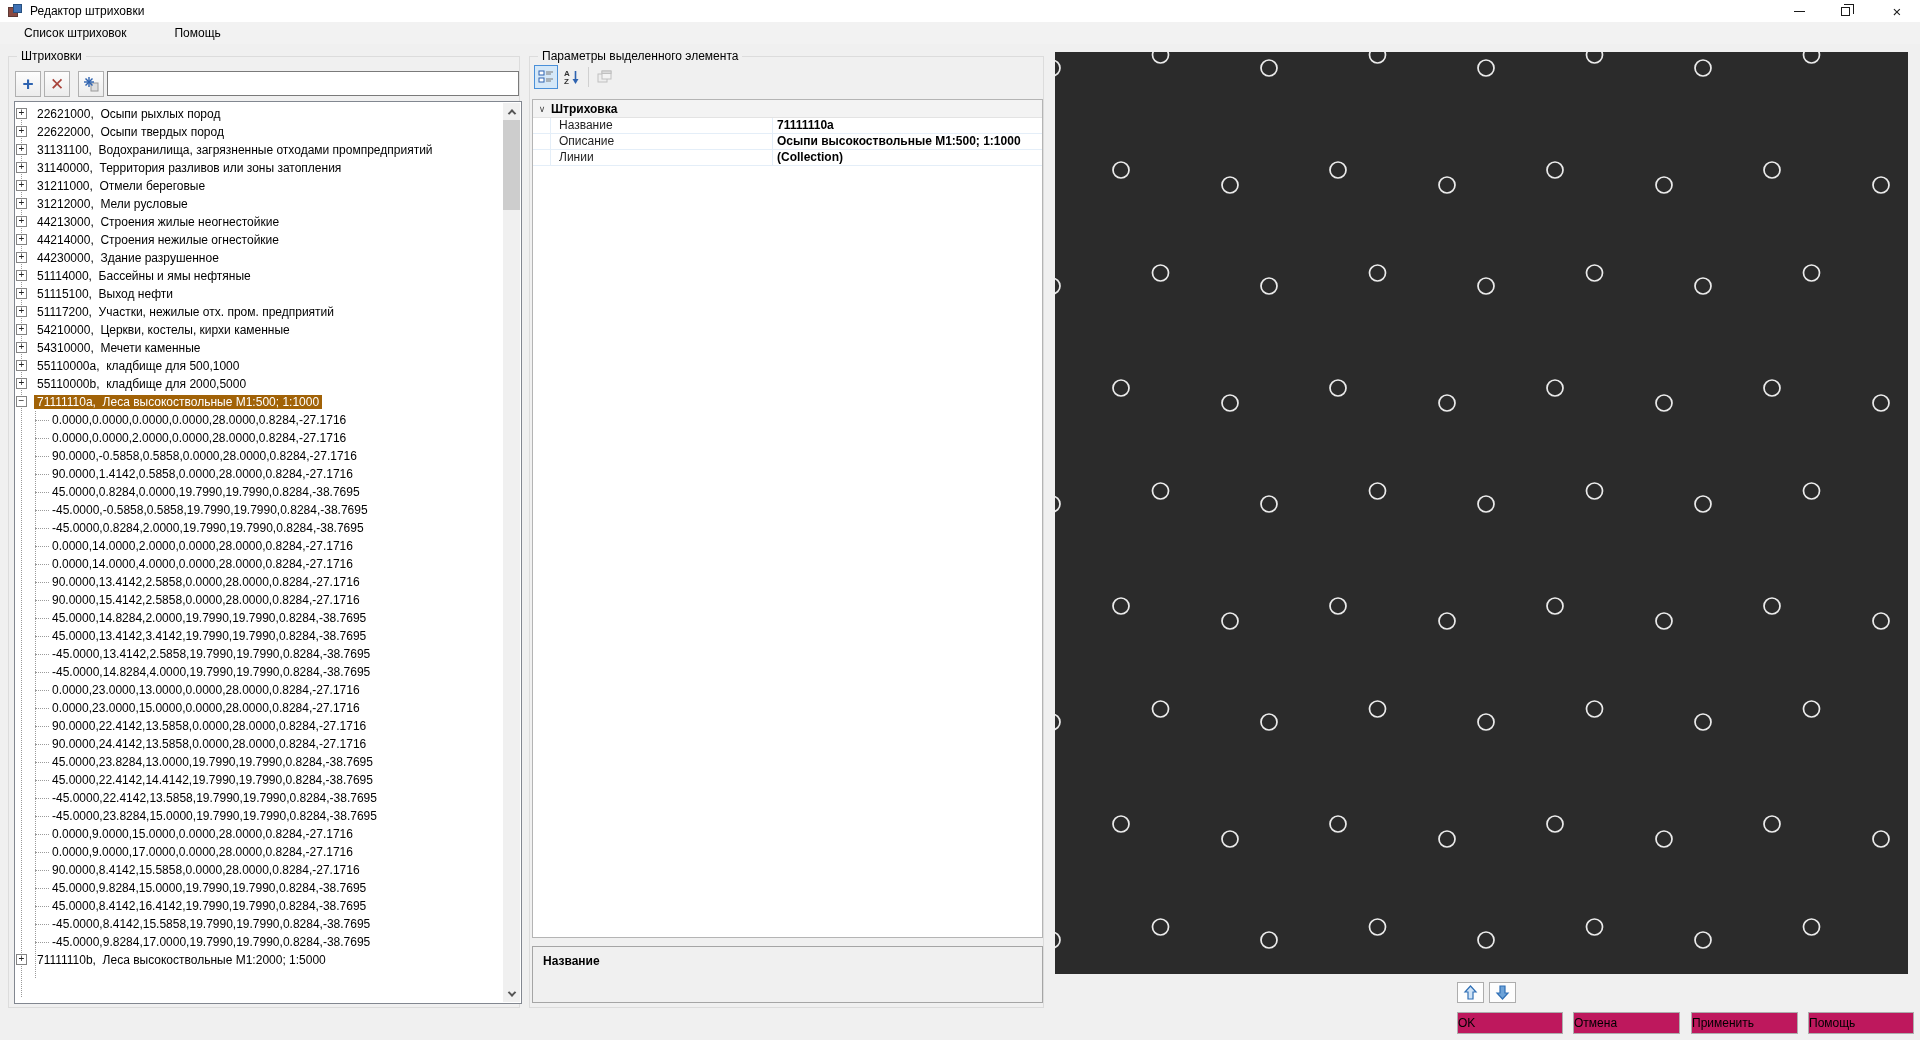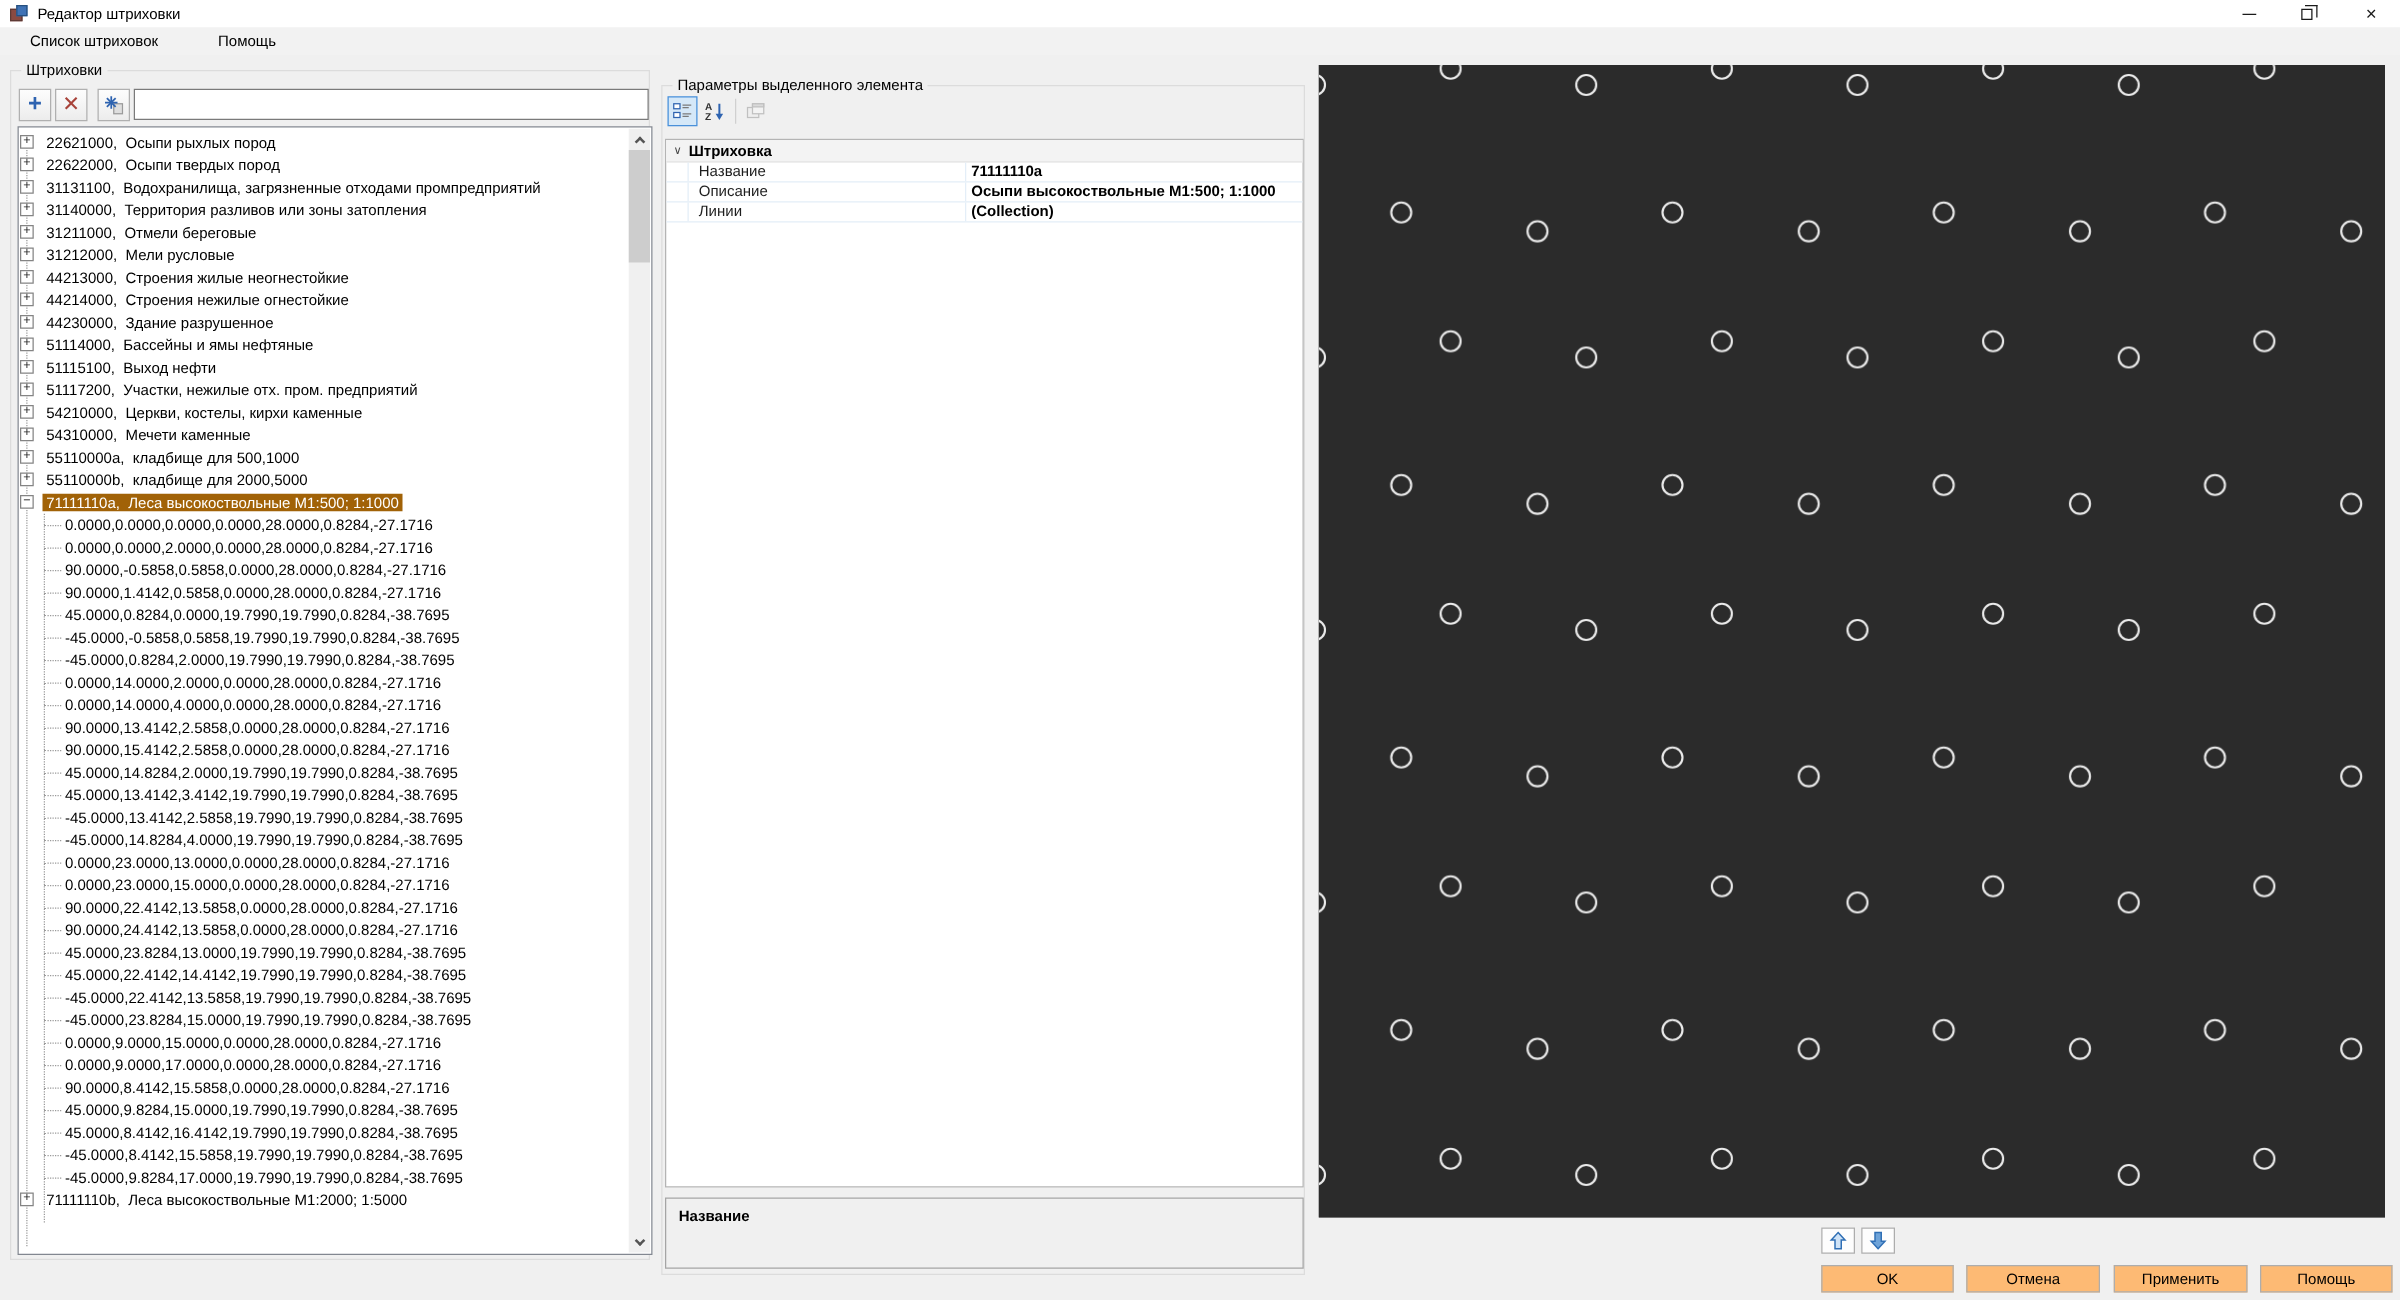--- a/index.html
+++ b/index.html
@@ -21,21 +21,21 @@
   #btn-restore .sq:before { content:""; position:absolute; left:2px; top:-4px; width:9px; height:9px; border:1px solid #1a1a1a; border-bottom:none; border-left:none; }
 
   
   #menubar { left:0; top:22px; width:1920px; height:22px; background:#f2f2f2; display:flex; align-items:center; }
   .menu-item { padding:3px 24px; }
 
   
   .groupbox { border:1px solid #dcdcdc; }
   .gb-label { position:absolute; top:-8px; left:8px; background:#f0f0f0; padding:0 4px; }
   #gb-left  { left:8px;   top:56px; width:512px; height:952px; }
-  #gb-mid   { left:529px; top:56px; width:515px; height:952px;margin-top:12px; }
+  #gb-mid   { left:529px; top:56px; width:515px; height:952px; }
 
   
   .tool-btn { position:absolute; top:14px; width:26px; height:26px; background:linear-gradient(#fdfdfd,#ececec);
               border:1px solid #b0b0b0; display:flex; align-items:center; justify-content:center; }
   #btn-add { left:6px; color:#2e63b0; font-size:19px; font-weight:bold; }
   #btn-del { left:35px; color:#a8433a; font-size:17px; font-weight:bold; }
   #btn-tpl { left:69px; }
   #search-box { position:absolute; left:98px; top:14px; width:412px; height:25px; border:1px solid #7a7a7a;
                 background:#fff; font:12px "Liberation Sans",sans-serif; padding:0 4px; }
 
@@ -77,22 +77,22 @@
   #prop-help { position:absolute; left:2px; top:889px; width:511px; height:57px; background:#f0f0f0; border:1px solid #a5a5a5; }
   #prop-help b { position:absolute; left:10px; top:7px; }
 
   
   #preview { left:1055px; top:52px; width:853px; height:922px; background:#2b2b2b; }
 
   
   .mini-btn { position:absolute; top:982px; width:27px; height:21px; background:#fdfdfd; border:1px solid #adadad;
               display:flex; align-items:center; justify-content:center; }
   #btn-up { left:1457px; } #btn-down { left:1489px; }
-  .dlg-btn { position:absolute; top:1012px; height:22px; background:#fdba74; border:1px solid #adadad;
-             font:12px "Liberation Sans",sans-serif; text-align:center; line-height:20px; }
+  .dlg-btn { position:absolute; top:1012px; height:22px; background:#be185d; border:1px solid #adadad;
+             font:12px "Liberation Sans",sans-serif; line-height:20px; }
   #btn-ok { left:1457px; width:106px; } #btn-cancel { left:1573px; width:107px; }
   #btn-apply { left:1691px; width:107px; } #btn-help { left:1808px; width:106px; }
 </style>
 </head>
 <body>
 
 <div id="titlebar" class="abs">
   <div id="app-icon" class="abs">
       <span class="w1"></span>
       <span class="w2"></span>

